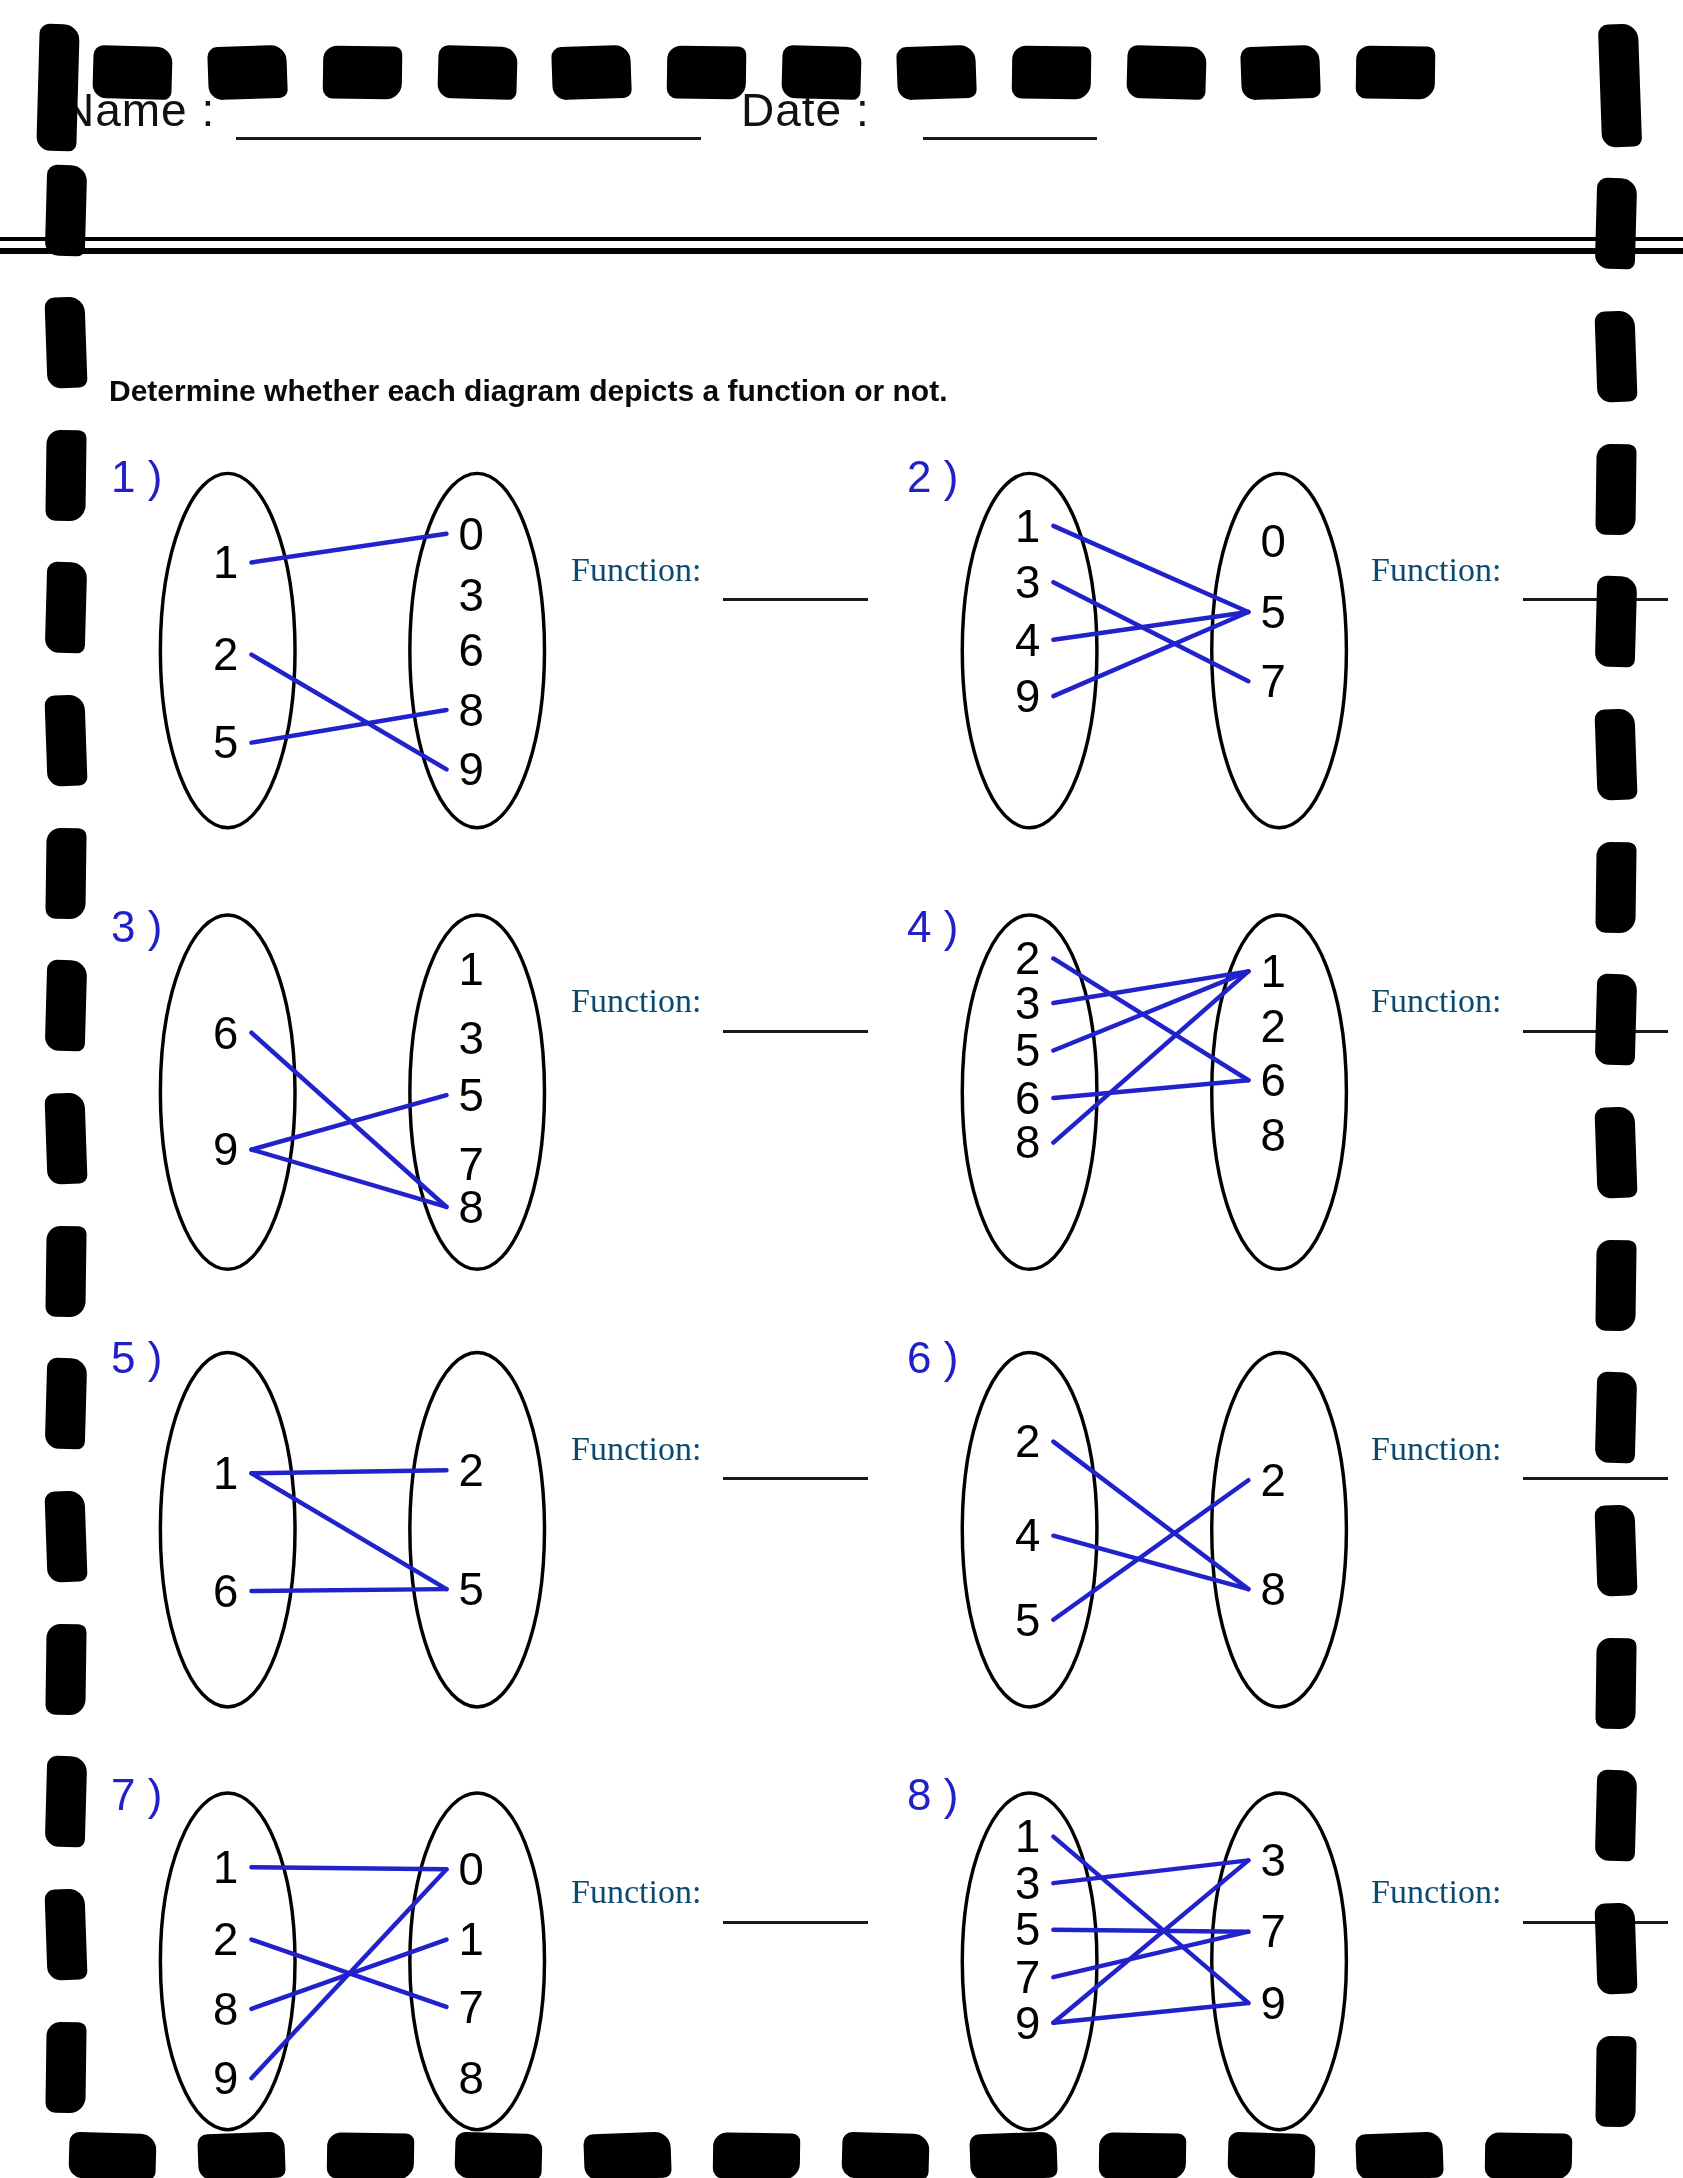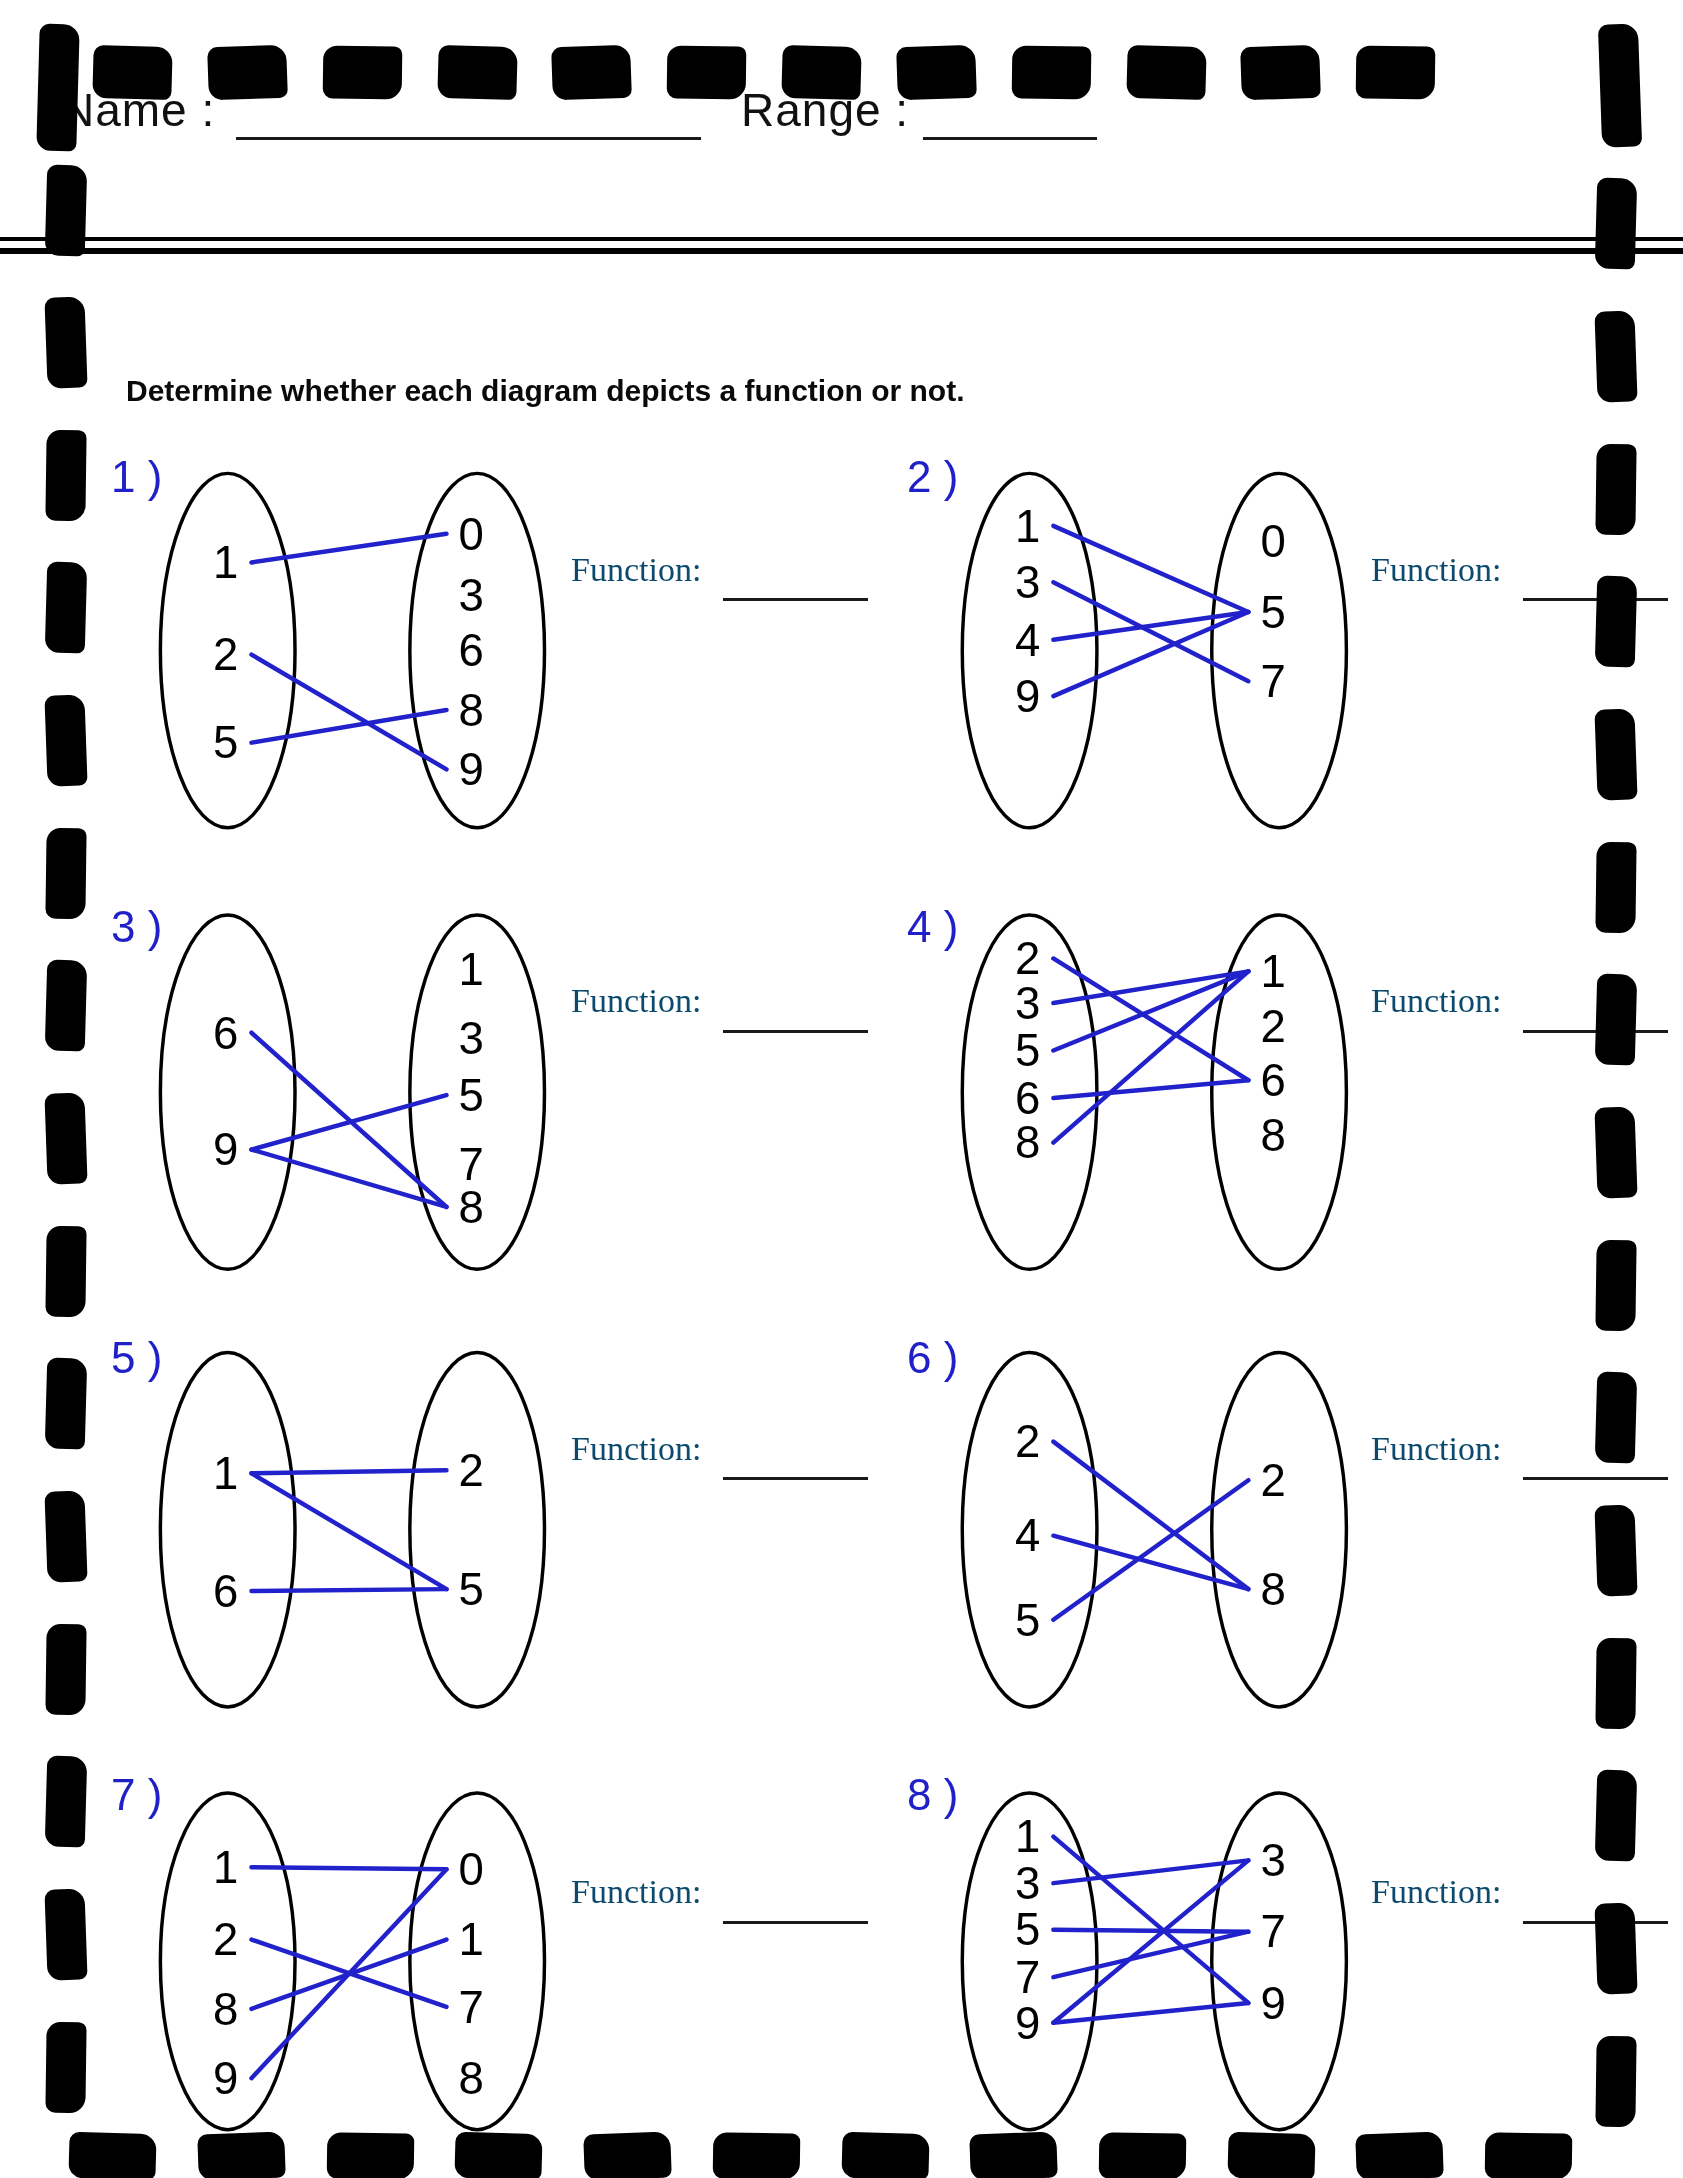--- a/index.html
+++ b/index.html
@@ -8,21 +8,21 @@
 
   
   .hdr-label{position:absolute;font-size:46px;color:#111;letter-spacing:1px;}
   .blank-line{position:absolute;height:3px;background:#1a1a1a;}
   .double-rule-a{position:absolute;left:0;top:221px;width:1683px;height:4px;background:#000;}
   .double-rule-b{position:absolute;left:0;top:232px;width:1683px;height:6px;background:#000;}
 
   .page-title{position:absolute;left:0;top:251px;width:1683px;text-align:center;
     font-size:45px;font-weight:bold;color:var(--titleblue,#0404dd);
     text-shadow:4px 4px 1px var(--titleshadow,#9e9ed2);}
-  .instruction{position:absolute;left:126px;top:358px;font-size:30px;font-weight:bold;color:#0a0a0a;}
+  .instruction{position:absolute;left:109px;top:358px;font-size:30px;font-weight:bold;color:#0a0a0a;}
 
   
   svg.diagram-layer{position:absolute;left:0;top:0;}
   .oval{fill:none;stroke:#000;stroke-width:3.5px;}
   .map-line{stroke:var(--blue,#2222cc);stroke-width:4.5px;stroke-linecap:round;}
   .node-txt{font-family:"Liberation Sans",sans-serif;font-size:46px;fill:#000;text-anchor:middle;}
 
   .pnum{position:absolute;font-size:44px;color:var(--numblue,#2020c8);white-space:pre;}
   .fnlabel{position:absolute;font-size:34px;color:#0c4a6e;font-family:Liberation Serif, serif;}
   .fnblank{position:absolute;height:3px;background:#1a1a1a;}
@@ -33,21 +33,21 @@
   .mark.r2{transform:rotate(-2deg);}
   .mark.r3{transform:rotate(0.8deg);border-radius:14px 8px 16px 10px;}
 </style>
 </head>
 <body>
 
 <div class="page">
 
   <div class="hdr-label" style="left:61px;top:67px;">Name :</div>
   <div class="blank-line" style="left:236px;top:121px;width:465px;"></div>
-  <div class="hdr-label" style="left:741px;top:67px;">Range :</div>
+  <div class="hdr-label" style="left:741px;top:67px;">Date :</div>
   <div class="blank-line" style="left:923px;top:121px;width:174px;"></div>
   <div class="double-rule-a"></div>
   <div class="double-rule-b"></div>
 
   <div class="instruction">Determine whether each diagram depicts a function or not.</div>
 
   <svg id="diagram-svg" class="diagram-layer" width="1683" height="2178" viewBox="0 0 1700 2200">
       <g>
         <ellipse cx="230" cy="641" rx="68" ry="179" class="oval"></ellipse>
         <ellipse cx="482" cy="641" rx="68" ry="179" class="oval"></ellipse>

